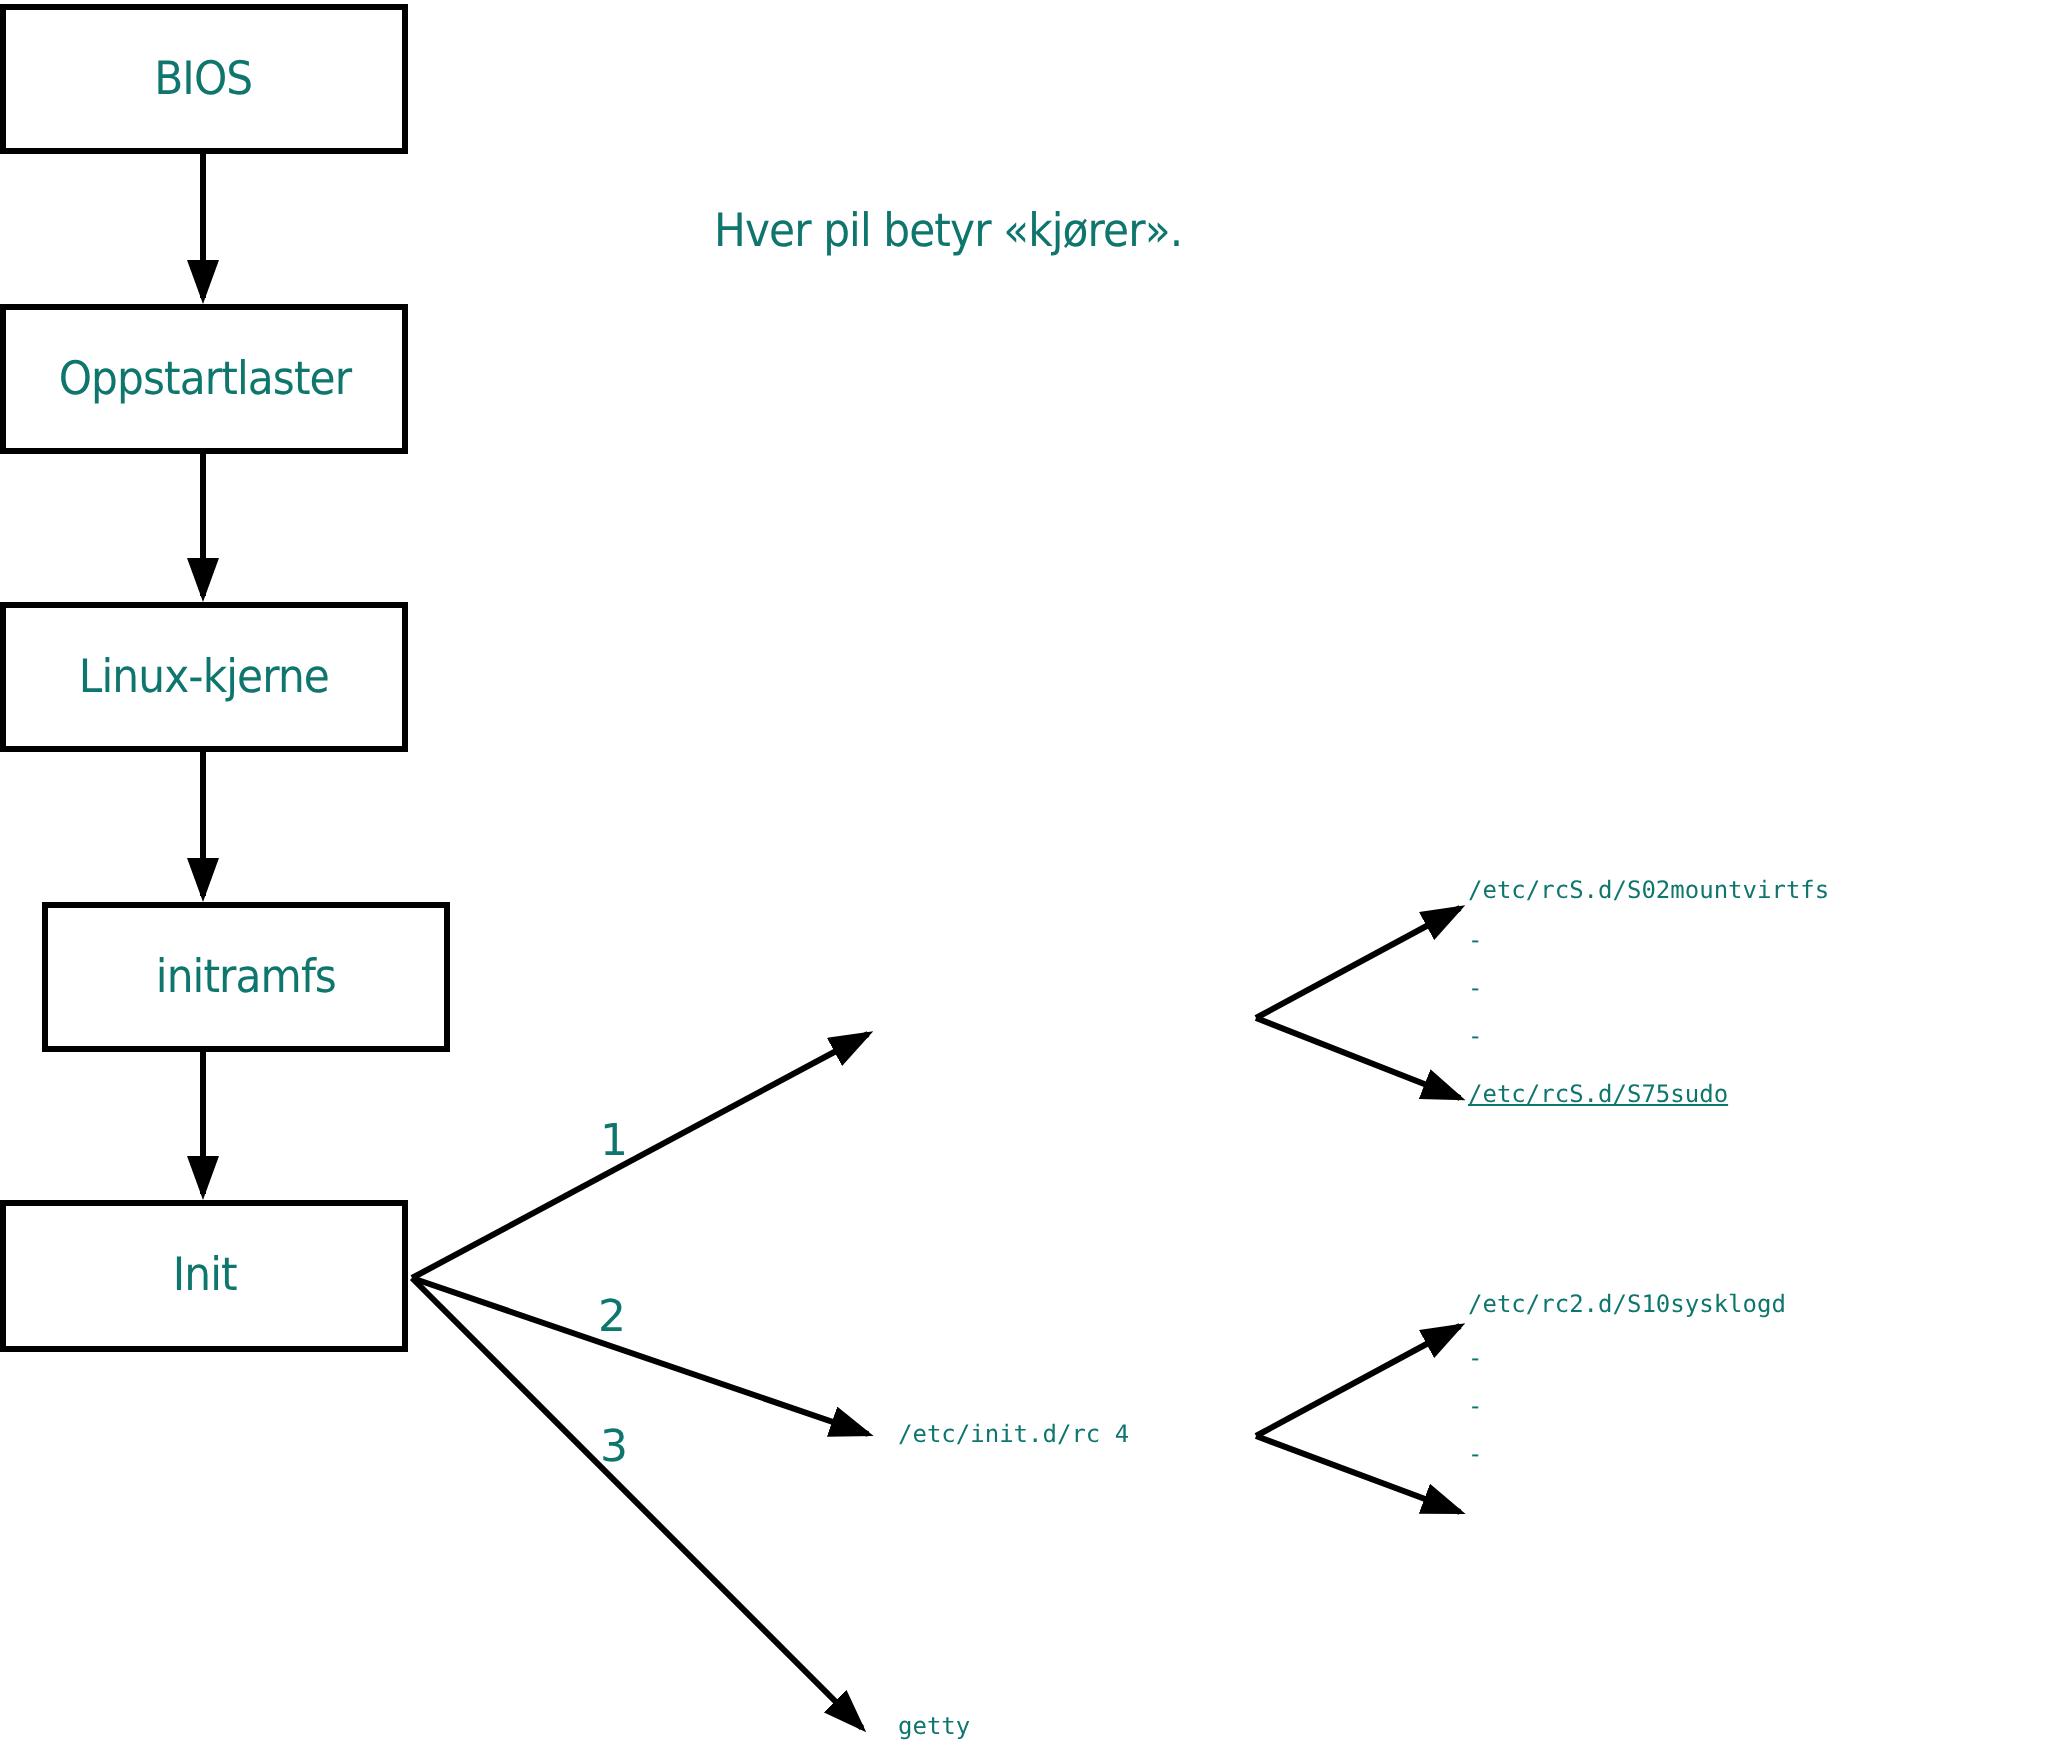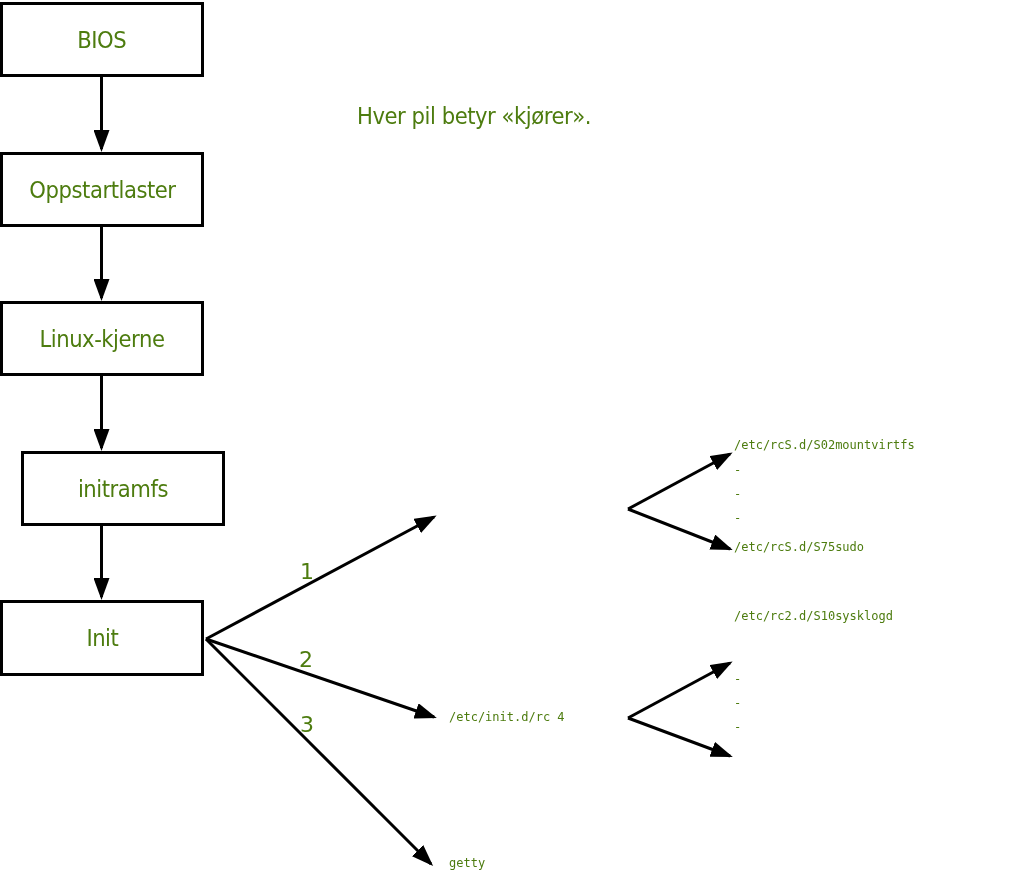--- a/index.html
+++ b/index.html
@@ -1,21 +1,21 @@
 <!DOCTYPE html>
 <html><head>
 <meta charset="utf-8">
 <style>
   html,body{margin:0;padding:0;background:#ffffff;}
   .canvas{
     position:relative;
     width:1024px;height:875px;
     background:#ffffff;
     font-family:"DejaVu Sans","Liberation Sans",sans-serif;
-    color:#4d7c0f;
+    color:#0f766e;
     overflow:hidden;
   }
   .arrows{position:absolute;top:0;left:0;width:1024px;height:875px;}
   .arrows line{stroke:#000;stroke-width:3;}
   .box{
     position:absolute;left:0;width:204px;
     box-sizing:border-box;
     border:3px solid #000;
     background:#fff;
     display:flex;align-items:center;justify-content:center;
@@ -85,20 +85,20 @@
   <div class="num" style="left:306px;top:659px;">2</div>
   <div class="num" style="left:307px;top:724px;">3</div>
 
   <div class="mono" style="left:449px;top:717px;">/etc/init.d/rc 4</div>
   <div class="mono" style="left:449px;top:863px;">getty</div>
 
   <div class="mono" style="left:734px;top:445px;">/etc/rcS.d/S02mountvirtfs</div>
   <div class="mono" style="left:734px;top:470px;">-</div>
   <div class="mono" style="left:734px;top:494px;">-</div>
   <div class="mono" style="left:734px;top:518px;">-</div>
-  <div class="mono" style="left:734px;top:547px;">/etc/rcS.d/S75sudo</div>
+  <div class="mono" style="left:734px;top:547px;text-decoration:underline;">/etc/rcS.d/S75sudo</div>
 
-  <div class="mono" style="left:734px;top:616px;">/etc/rc2.d/S10sysklogd</div>
+  <div class="mono" style="left:734px;top:652px;">/etc/rc2.d/S10sysklogd</div>
   <div class="mono" style="left:734px;top:679px;">-</div>
   <div class="mono" style="left:734px;top:703px;">-</div>
   <div class="mono" style="left:734px;top:727px;">-</div>
 
 </div>
 
 </body></html>

